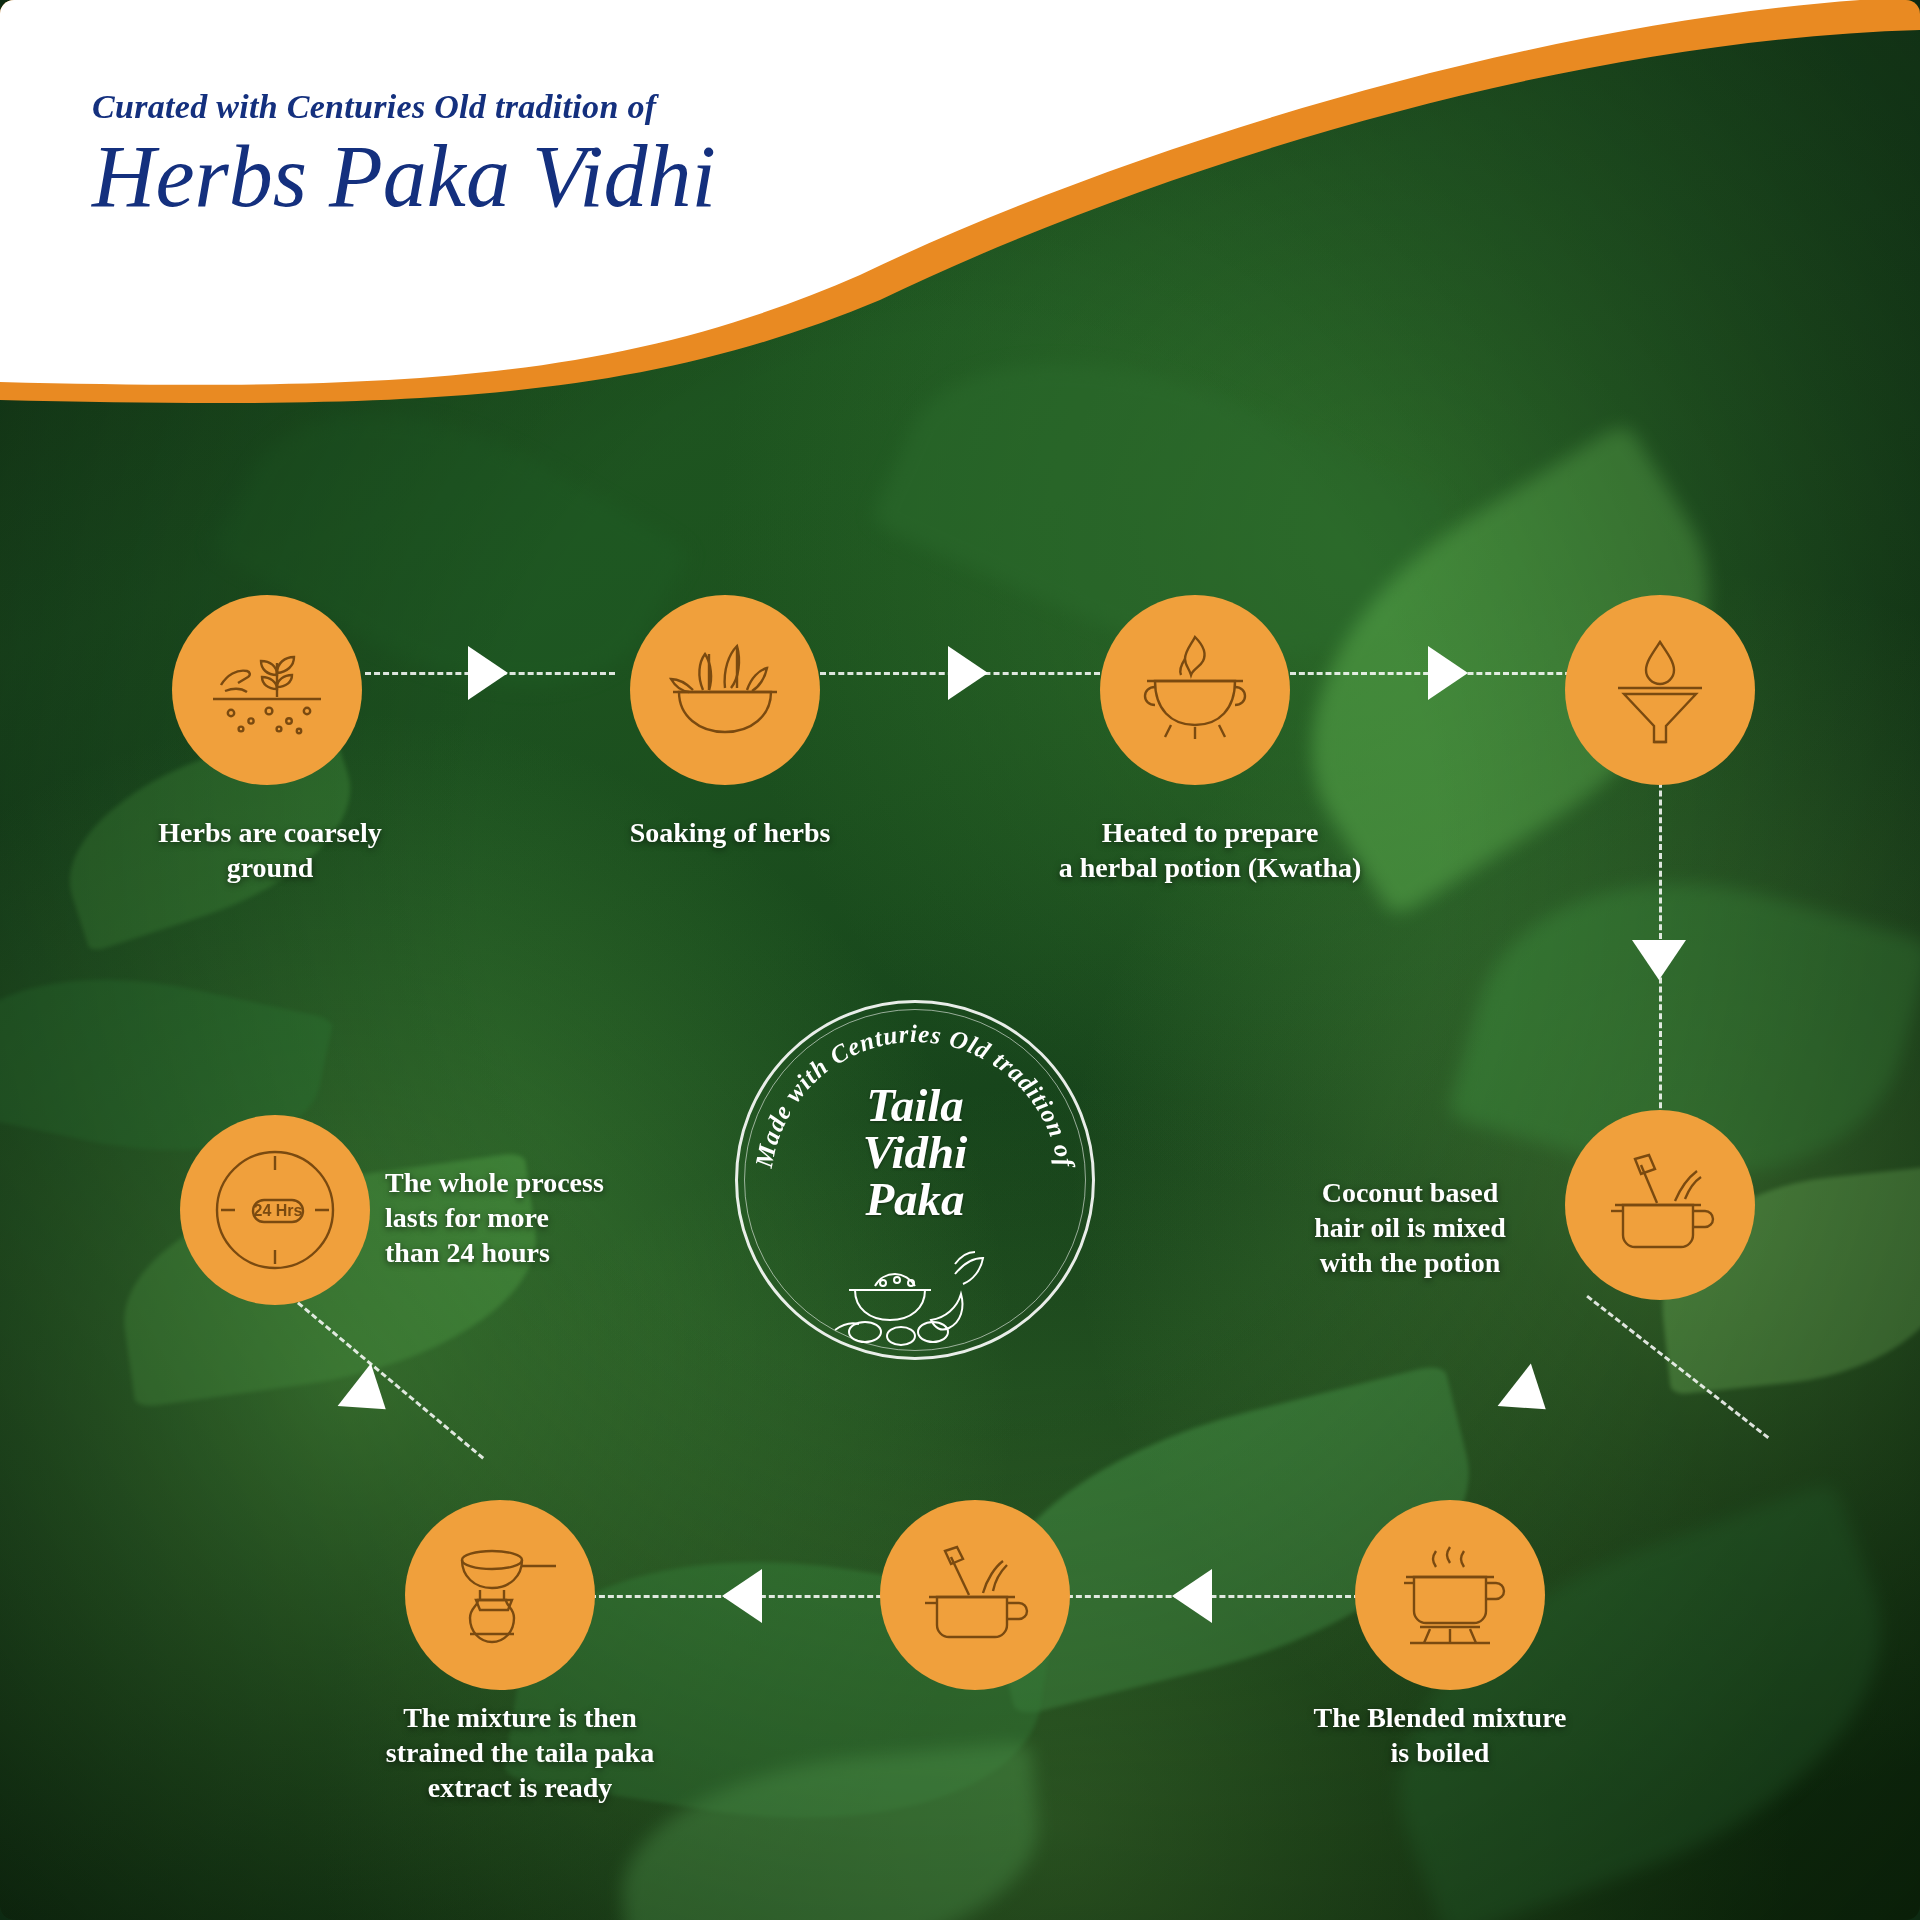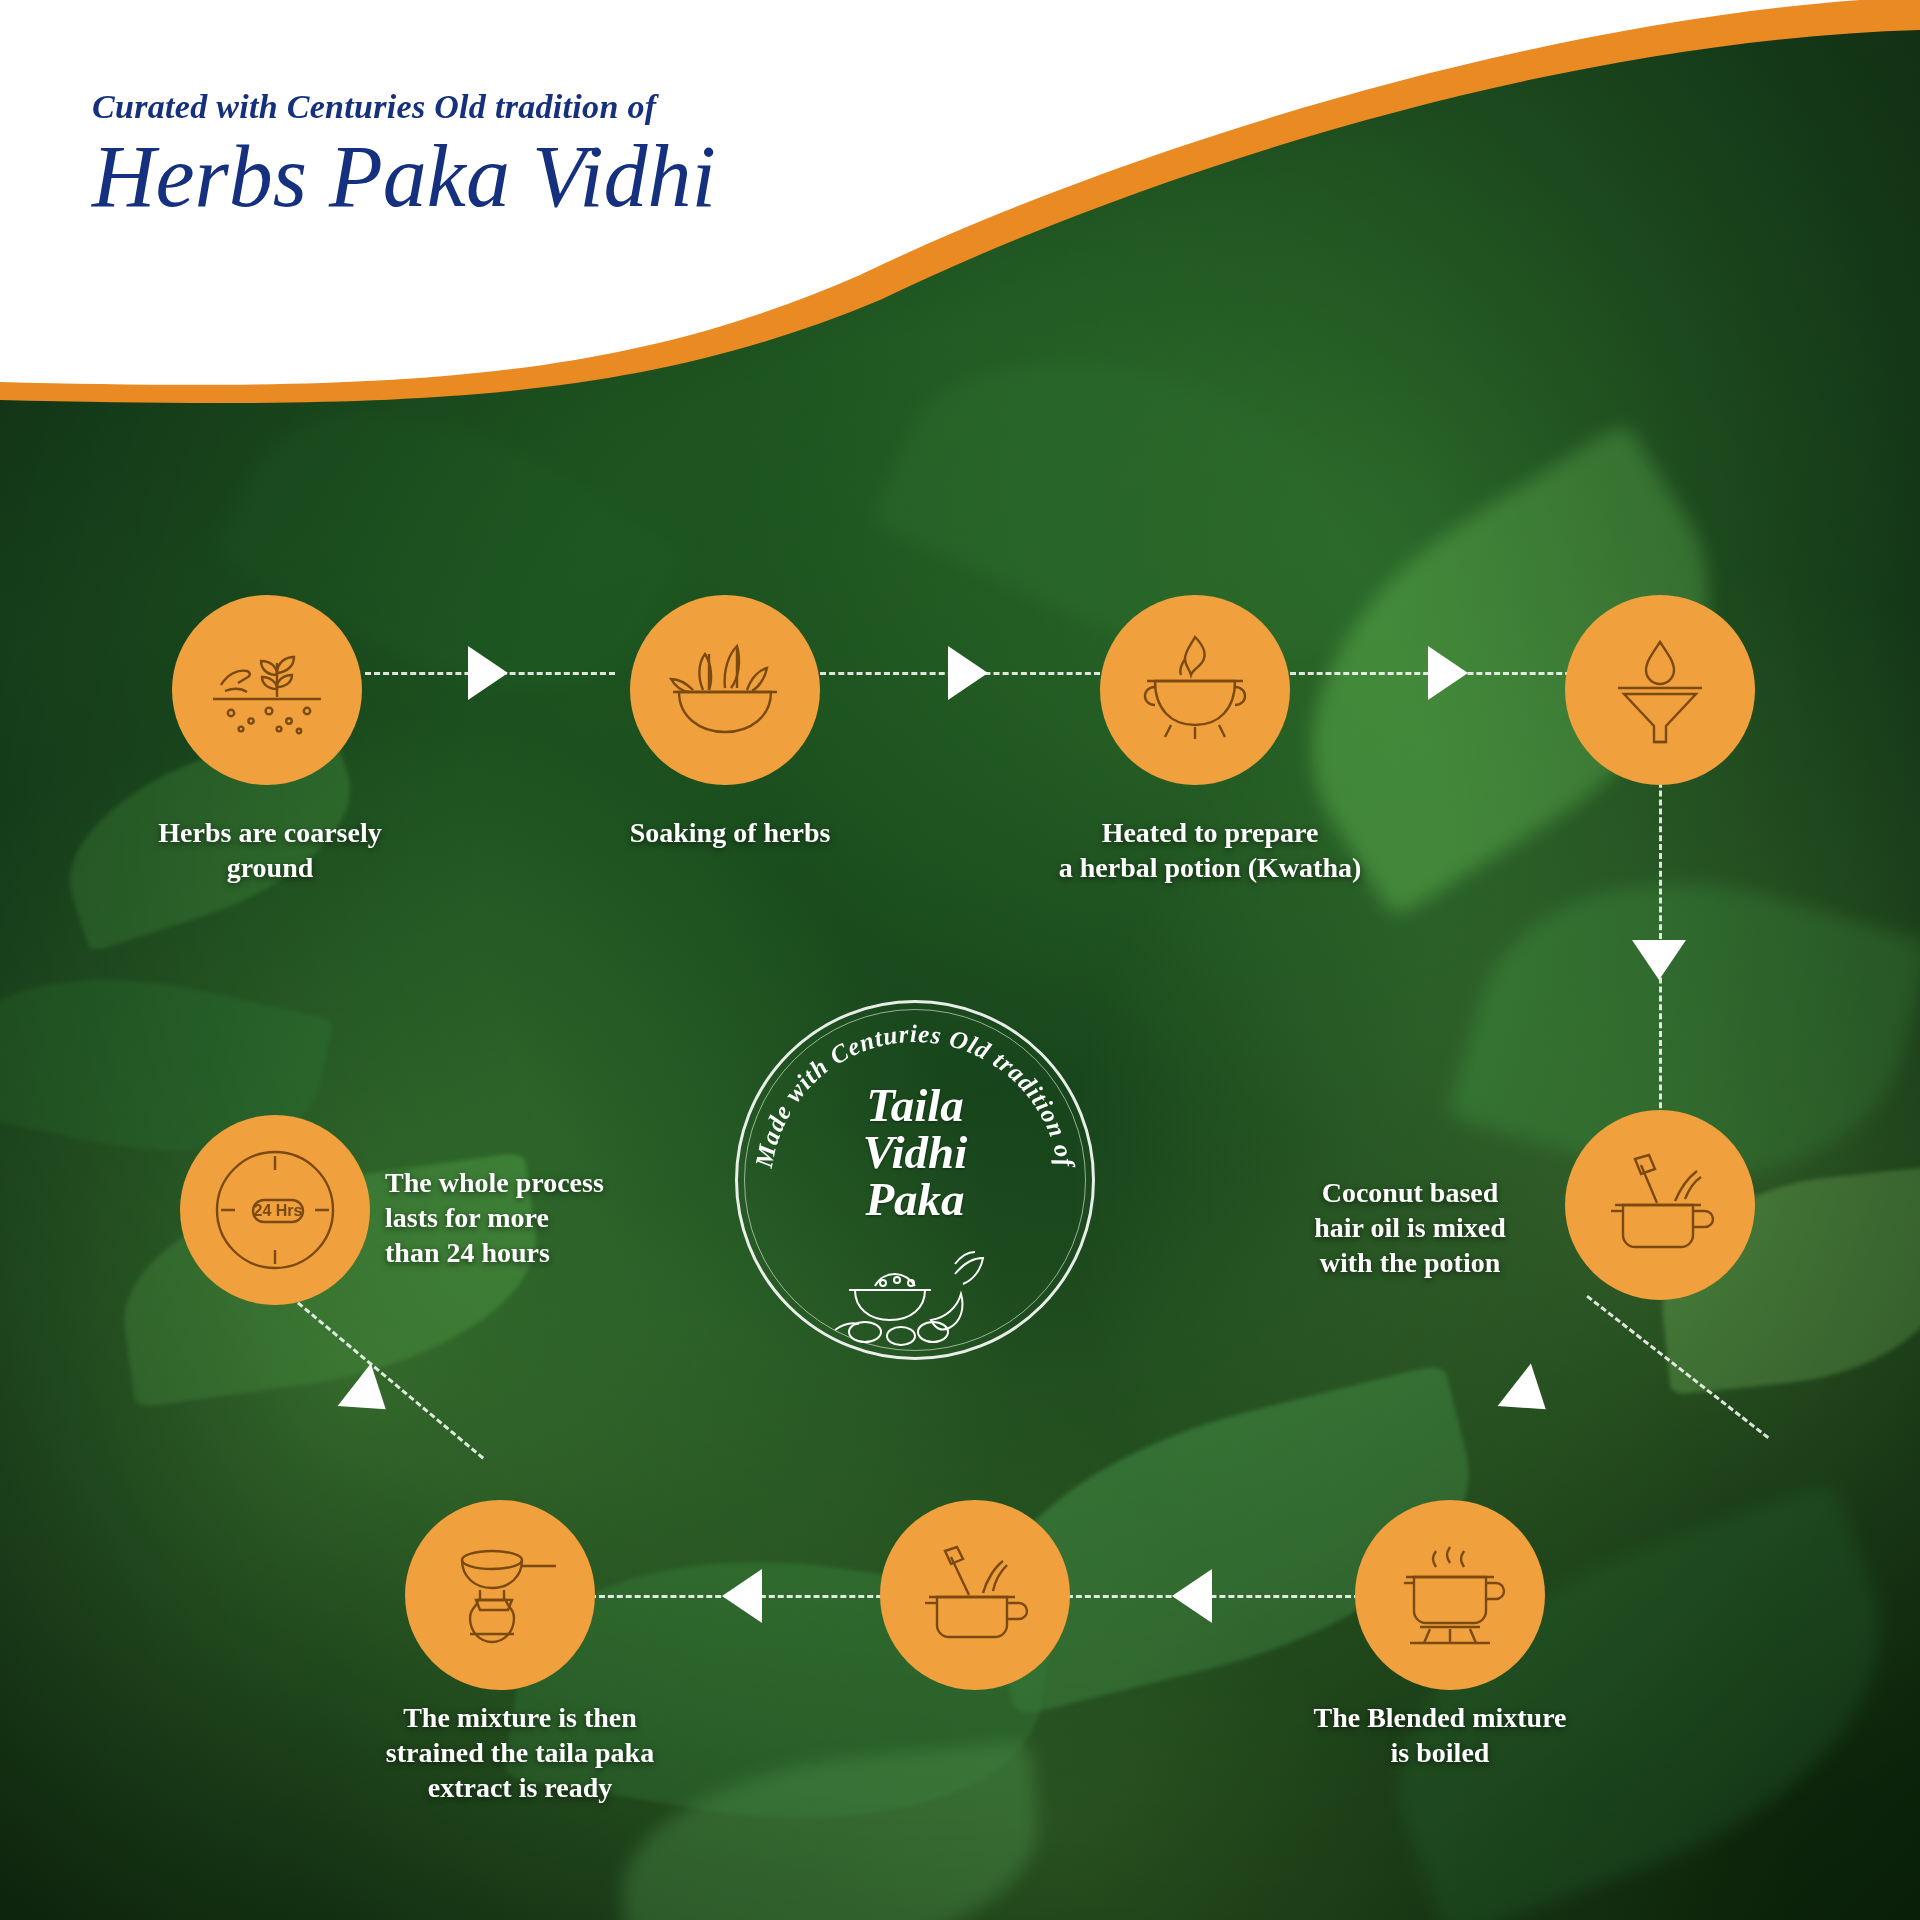--- a/index.html
+++ b/index.html
@@ -1,21 +1,21 @@
 <!DOCTYPE html>
 <html><head>
 <meta charset="utf-8">
 <style>
   html,body{margin:0;padding:0;}
   body{
     width:1920px;height:1920px;overflow:hidden;
     font-family:"Liberation Sans", sans-serif;
     background:#0d2a12;
   }
-  #stage{position:relative;width:1920px;height:1920px;overflow:hidden;}
+  #stage{position:relative;width:1920px;height:1920px;overflow:hidden;border-radius:14px;}
 
   
   .bg{position:absolute;inset:0;
     background:
       radial-gradient(circle at 18% 72%, rgba(92,170,70,.55) 0%, rgba(92,170,70,0) 32%),
       radial-gradient(circle at 72% 28%, rgba(64,140,52,.50) 0%, rgba(64,140,52,0) 34%),
       radial-gradient(circle at 88% 62%, rgba(120,190,86,.38) 0%, rgba(120,190,86,0) 30%),
       radial-gradient(circle at 38% 30%, rgba(30,86,30,.65) 0%, rgba(30,86,30,0) 45%),
       radial-gradient(circle at 55% 95%, rgba(110,180,80,.35) 0%, rgba(110,180,80,0) 35%),
       linear-gradient(160deg,#16401a 0%,#1d5222 25%,#16411b 55%,#12380f 100%);

